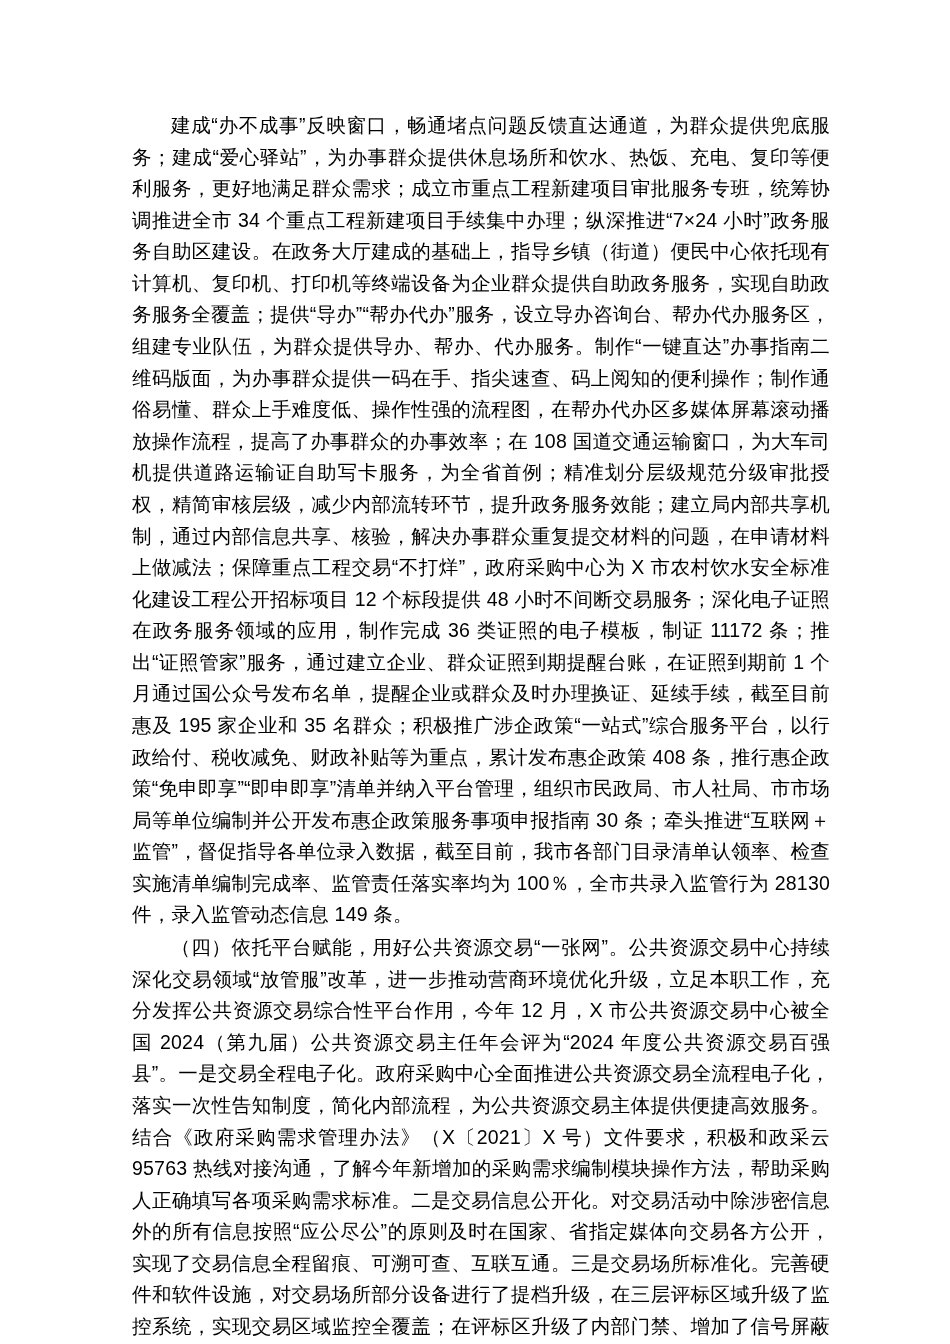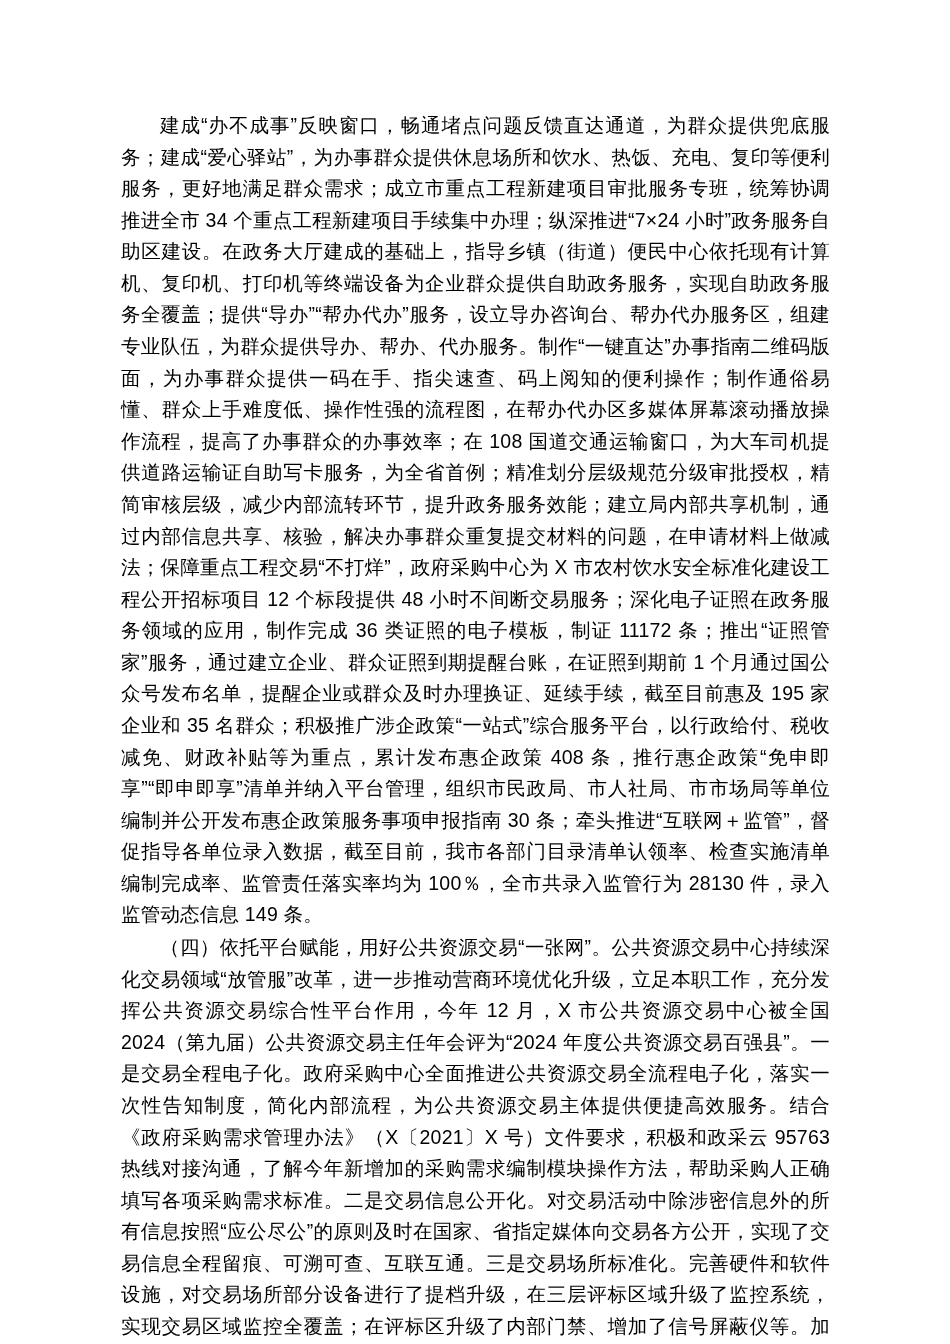--- a/index.html
+++ b/index.html
@@ -21,21 +21,21 @@
     background: #ffffff;
   }
   .doc-body {
     font-size: 19.5px;
     line-height: 1.62;
     text-align: justify;
     text-justify: inter-ideograph;
     letter-spacing: 0.2px;
   }
   .para {
-    margin: 0 0 0 1px;
+    margin: 0 0 0 12px;
     text-indent: 2em;
     white-space: normal;
   }
   .para + .para {
     margin-top: 1px;
   }
 </style>
 </head>
 <body>
 

